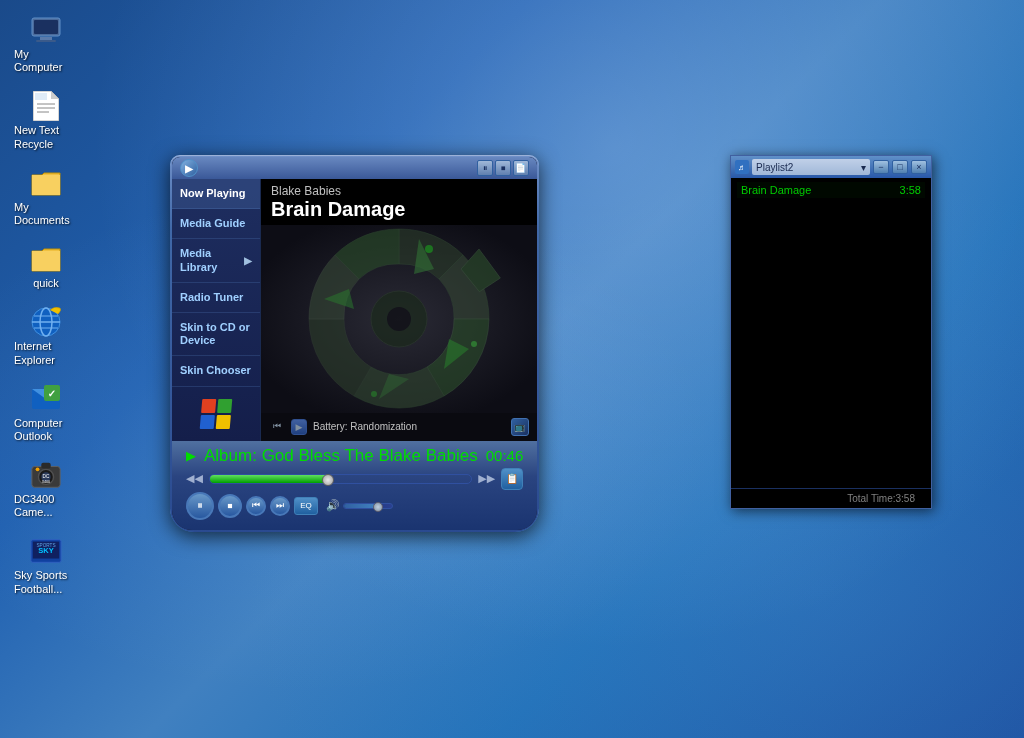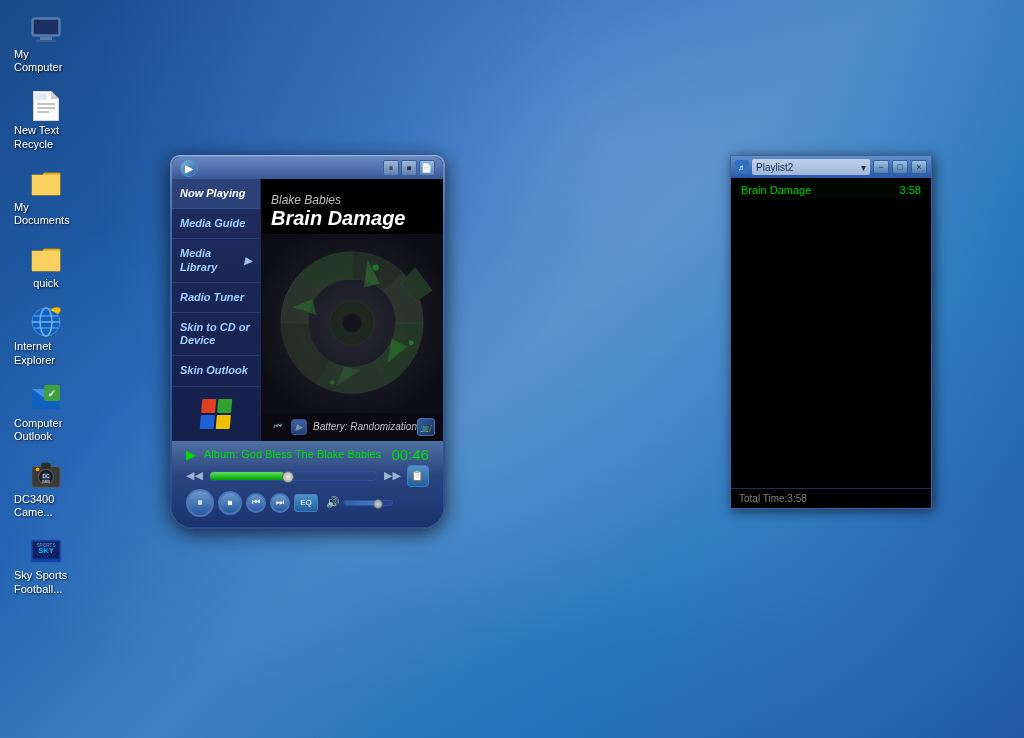--- a/index.html
+++ b/index.html
@@ -188,21 +188,20 @@
       display: flex;
       align-items: center;
       justify-content: center;
       font-size: 9px;
       color: #1a3060;
       cursor: pointer;
     }
 
     .content-area {
       display: flex;
-      font-style: italic;
     }
   </style>
 </head>
 <body>
 
 <div class="bg-rays"></div>
 
 <div class="desktop-icons">
   <div class="desktop-icon">
     <div class="icon-img">
@@ -324,35 +323,35 @@
 
         <div style="width:88px;background:linear-gradient(180deg,#1e2e60 0%,#141e4a 100%);display:flex;flex-direction:column;">
           <div class="wmp-nav-item active">Now Playing</div>
           <div class="wmp-nav-item">Media Guide</div>
           <div class="wmp-nav-item" style="display:flex;justify-content:space-between;align-items:center;">
             <span>Media Library</span>
             <span style="color:#a0c0e0;font-size:10px;">▶</span>
           </div>
           <div class="wmp-nav-item">Radio Tuner</div>
           <div class="wmp-nav-item">Skin to CD or Device</div>
-          <div class="wmp-nav-item">Skin Outlook</div>
+          <div class="wmp-nav-item">Skin Chooser</div>
           <div style="flex:1;"></div>
           <div style="padding:12px;display:flex;justify-content:center;">
             <div class="windows-logo">
               <div class="win-pane win-pane-1"></div>
               <div class="win-pane win-pane-2"></div>
               <div class="win-pane win-pane-3"></div>
               <div class="win-pane win-pane-4"></div>
             </div>
           </div>
         </div>
 
         <div style="flex:1;display:flex;flex-direction:column;">
 
-          <div style="background:#000;padding:14px 10px 4px;border-left:1px solid #1a2a50;">
+          <div style="background:#000;padding:5px 10px 4px;border-left:1px solid #1a2a50;">
             <div class="track-artist">Blake Babies</div>
             <div class="track-title">Brain Damage</div>
           </div>
 
           <div style="flex:1;background:radial-gradient(ellipse at center,#2a2a35 0%,#0d0d15 80%);position:relative;overflow:hidden;border-left:1px solid #1a2a50;">
 
             <div style="position:absolute;inset:0;display:flex;align-items:center;justify-content:center;opacity:0.65;">
               <svg width="230" height="230" viewBox="0 0 230 230">
 
                 <defs>
@@ -399,21 +398,21 @@
             </div>
             <div style="width:18px;height:18px;background:linear-gradient(135deg,#3060a0,#1a3060);border-radius:3px;border:1px solid #4070b0;display:flex;align-items:center;justify-content:center;color:white;font-size:9px;">📺</div>
           </div>
         </div>
       </div>
 
       <div style="background:linear-gradient(180deg,#5070a0 0%,#2a4480 40%,#1a3470 100%);border-radius:0 0 20px 20px;padding:3px 10px 10px;">
 
         <div style="display:flex;align-items:center;gap:8px;padding:2px 4px;">
           <span style="color:#00dd00;font-size:13px;">▶</span>
-          <span style="color:#00dd00;font-size:11px;flex:1;">Album: God Bless The Blake Babies</span>
+          <span style="color:#00dd00;font-size:17px;flex:1;">Album: God Bless The Blake Babies</span>
           <span style="color:#00dd00;font-size:15px;">00:46</span>
         </div>
 
         <div style="display:flex;align-items:center;gap:6px;padding:0 4px 2px;">
           <div style="color:#a0b0d0;font-size:11px;cursor:pointer;">◀◀</div>
           <div style="flex:1;height:10px;background:linear-gradient(180deg,#1830808,#2040900);border-radius:5px;position:relative;border:1px solid #3050a0;cursor:pointer;">
             <div style="position:relative;width:100%;height:100%;border-radius:5px;overflow:visible;">
               <div style="height:100%;width:45%;background:linear-gradient(180deg,#60e060,#00a000);border-radius:5px;"></div>
               <div style="width:12px;height:12px;background:radial-gradient(circle,#e8e8e8,#a0a0a0);border-radius:50%;position:absolute;top:-1px;left:43%;border:1px solid #606060;"></div>
             </div>
@@ -454,17 +453,17 @@
     <div class="playlist-ctrl-btn">×</div>
   </div>
 
   <div style="background:#000;padding:4px 6px;min-height:310px;">
     <div style="display:flex;justify-content:space-between;padding:2px 4px;background:rgba(0,80,0,0.1);">
       <span style="color:#00cc00;font-size:11px;font-family:Tahoma,Arial,sans-serif;">Brain Damage</span>
       <span style="color:#00cc00;font-size:11px;font-family:Tahoma,Arial,sans-serif;">3:58</span>
     </div>
   </div>
 
-  <div style="display:flex;justify-content:flex-start;padding:4px 8px;border-top:1px solid #1a3060;">
+  <div style="display:flex;justify-content:flex-end;padding:4px 16px;border-top:1px solid #1a3060;">
     <span style="color:#808080;font-size:10px;">Total Time:</span>
     <span style="color:#808080;font-size:10px;">3:58</span>
   </div>
 </div>
 
 </body></html>

